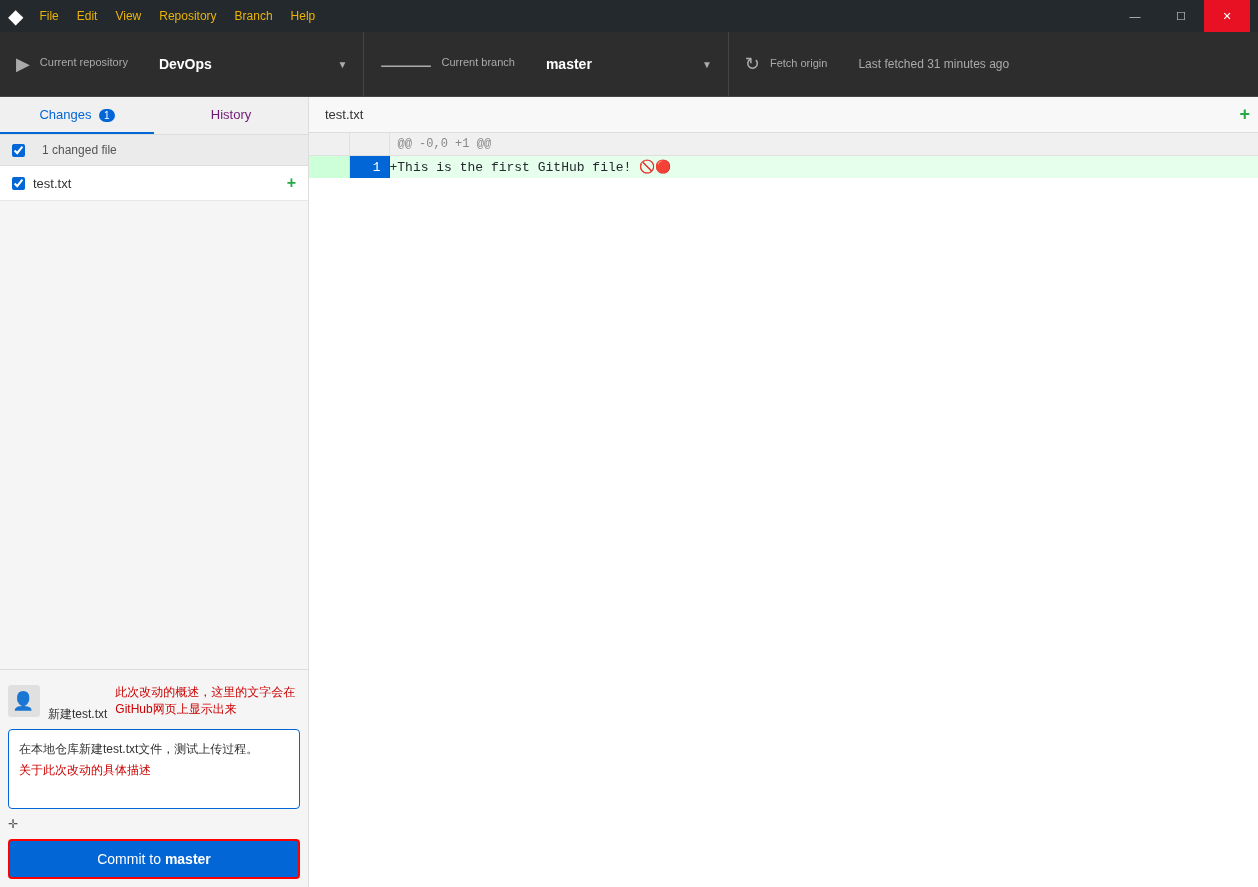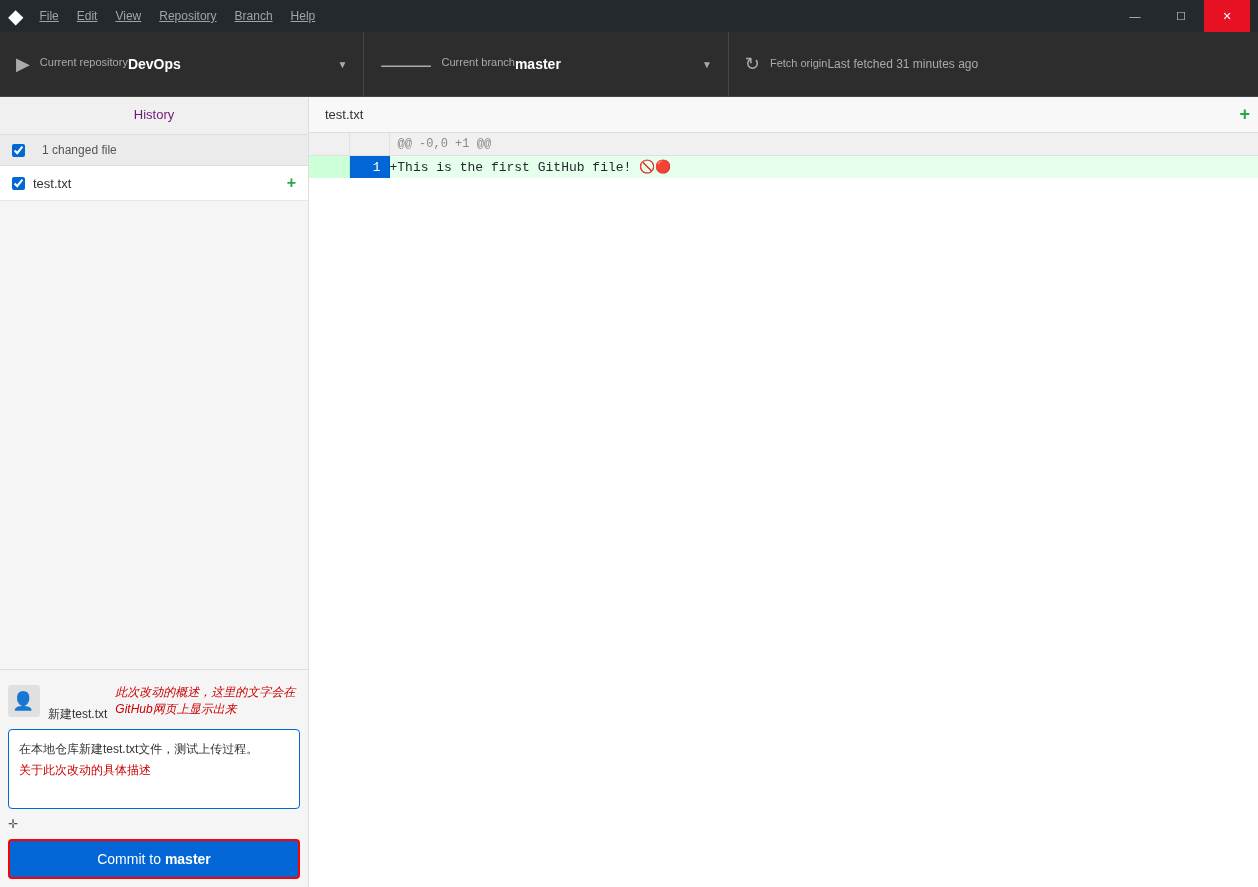--- a/index.html
+++ b/index.html
@@ -31,25 +31,24 @@
     }
     .titlebar-github-icon {
       color: #fff;
       font-size: 20px;
     }
     .titlebar-menu {
       display: flex;
       gap: 2px;
     }
     .titlebar-menu span {
-      color: #a3a3a3;
+      color: #eab308;
       font-size: 12px;
       padding: 4px 8px;
       cursor: pointer;
-      text-decoration: underline;
     }
     .titlebar-controls {
       display: flex;
       gap: 0;
     }
     .titlebar-btn {
       width: 46px;
       height: 32px;
       display: flex;
       align-items: center;
@@ -89,20 +88,21 @@
       flex-direction: row;
     }
     .toolbar-label {
       font-size: 11px;
       color: #aaa;
     }
     .toolbar-value {
       font-size: 14px;
       font-weight: 600;
       color: #fff;
+      margin-left: 31px;
     }
     .toolbar-arrow {
       margin-left: auto;
       color: #aaa;
       font-size: 10px;
     }
     .toolbar-fetch {
       flex: 1.5;
     }
 
@@ -383,20 +383,24 @@
       <span class="toolbar-value" style="font-size:12px; font-weight:400; color:#aaa;">Last fetched 31 minutes ago</span>
     </div>
   </div>
 </div>
 
 <div class="main">
 
   <div class="sidebar">
 
     <div class="tabs">
+      <div class="tab active">
+        <span>Changes</span>
+        <span class="tab-badge">1</span>
+      </div>
       <div class="tab">
         <span>History</span>
       </div>
     </div>
 
     <div class="changed-files-header">
       <input type="checkbox" checked="" style="">
       <span>1 changed file</span>
     </div>
 
@@ -407,21 +411,21 @@
         <span class="file-add-icon">+</span>
       </div>
     </div>
 
     <div class="commit-area">
       <div class="commit-summary-row">
         <div class="avatar-placeholder">
           <span style="font-size:18px;">👤</span>
         </div>
         <span style="font-size:12px; color:#333;margin-top:28px;">新建test.txt</span>
-        <span style="font-size:12px; color:#cc0000; flex:1;font-style:italic;">此次改动的概述，这里的文字会在GitHub网页上显示出来</span>
+        <span style="font-size:12px; color:#cc0000; flex:1;">此次改动的概述，这里的文字会在GitHub网页上显示出来</span>
       </div>
       <div class="commit-description-area">
         <div class="commit-description-text">在本地仓库新建test.txt文件，测试上传过程。</div>
         <div class="commit-description-hint">关于此次改动的具体描述</div>
       </div>
       <div class="commit-add-coauthor">
         <span>✛</span>
       </div>
       <button class="commit-button">
         <span>Commit to </span><strong>master</strong>

